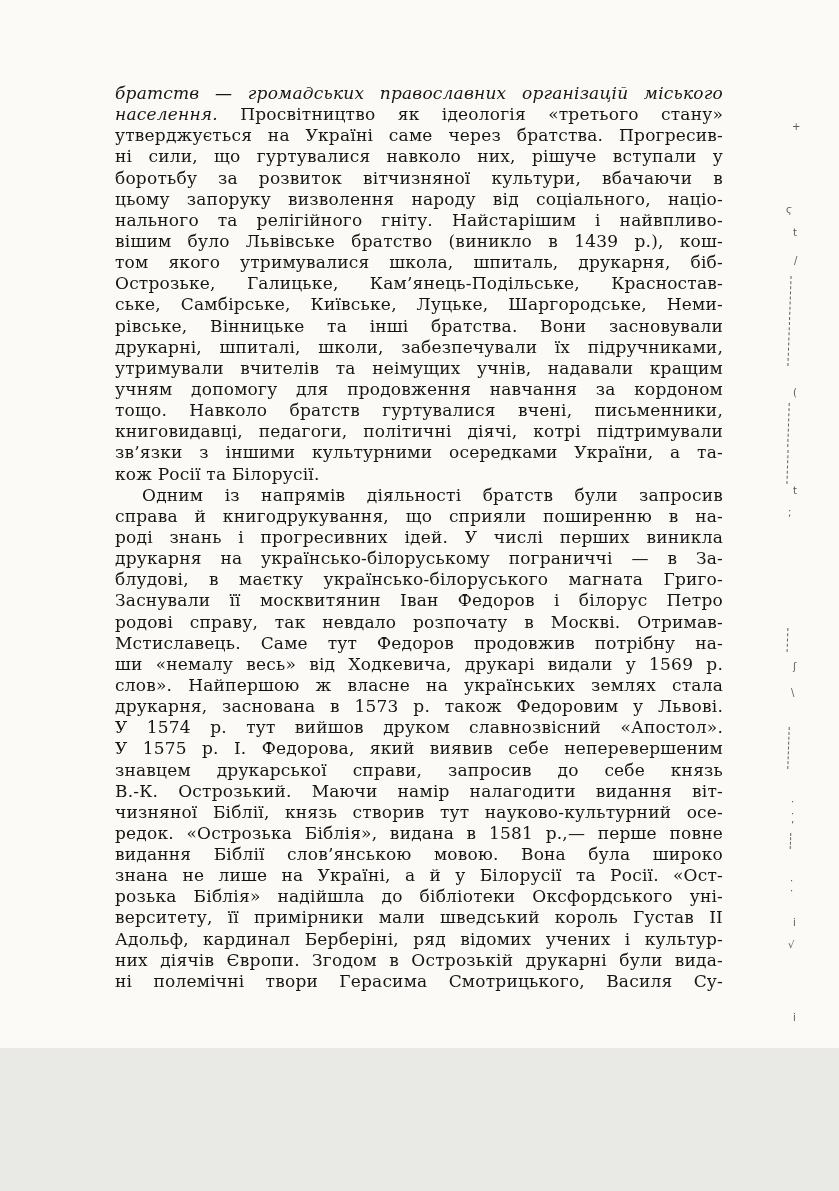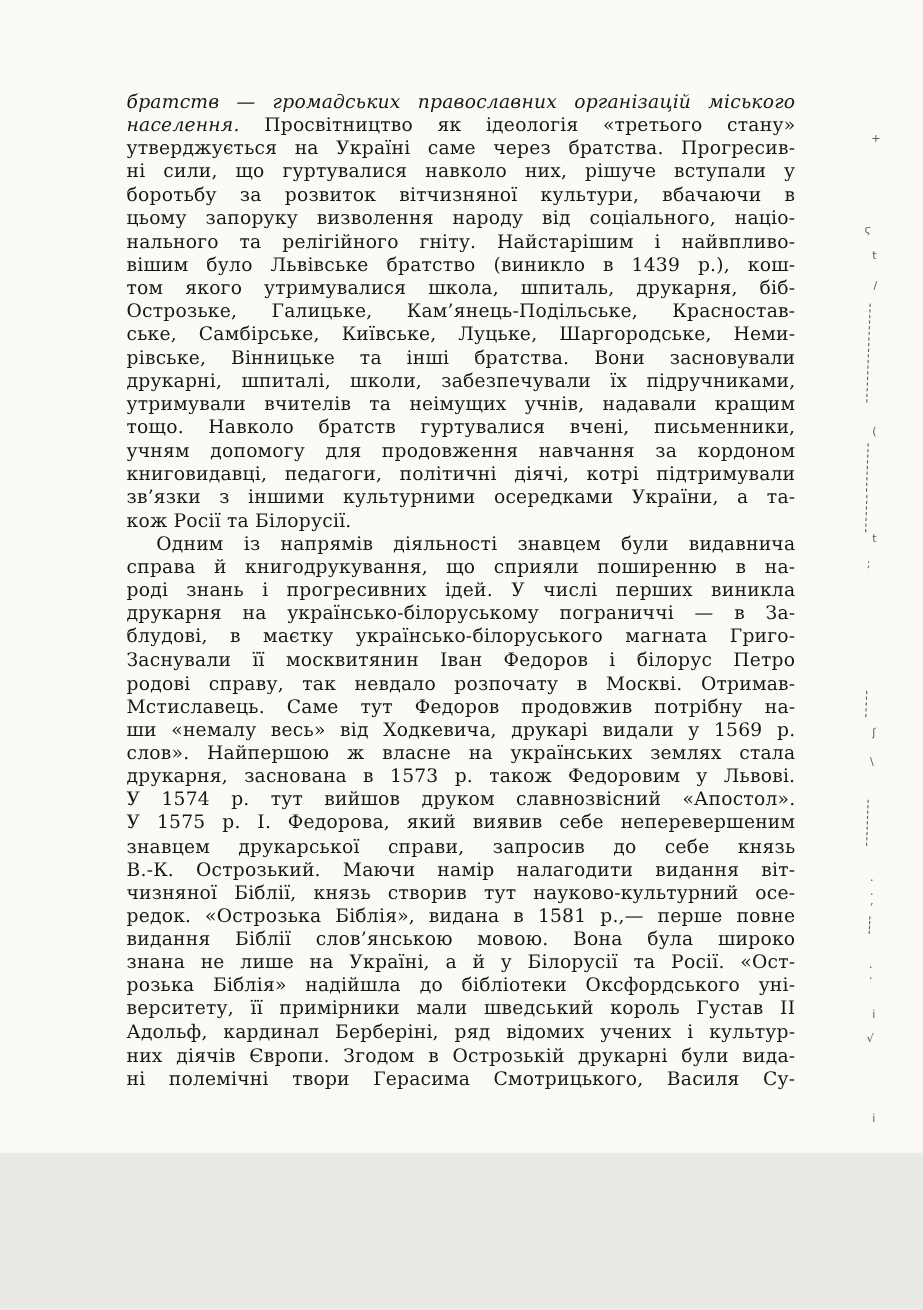--- a/index.html
+++ b/index.html
@@ -73,26 +73,26 @@
       <div class="line"><span class="seg-regular">боротьбу за розвиток вітчизняної культури, вбачаючи в</span></div>
       <div class="line"><span class="seg-regular">цьому запоруку визволення народу від соціального, націо-</span></div>
       <div class="line"><span class="seg-regular">нального та релігійного гніту. Найстарішим і найвпливо-</span></div>
       <div class="line"><span class="seg-regular">вішим було Львівське братство (виникло в 1439 р.), кош-</span></div>
       <div class="line"><span class="seg-regular">том якого утримувалися школа, шпиталь, друкарня, біб-</span></div>
       <div class="line"><span class="seg-regular">Острозьке, Галицьке, Кам’янець-Подільське, Красностав-</span></div>
       <div class="line"><span class="seg-regular">ське, Самбірське, Київське, Луцьке, Шаргородське, Неми-</span></div>
       <div class="line"><span class="seg-regular">рівське, Вінницьке та інші братства. Вони засновували</span></div>
       <div class="line"><span class="seg-regular">друкарні, шпиталі, школи, забезпечували їх підручниками,</span></div>
       <div class="line"><span class="seg-regular">утримували вчителів та неімущих учнів, надавали кращим</span></div>
+      <div class="line"><span class="seg-regular">учням допомогу для продовження навчання за кордоном</span></div>
       <div class="line"><span class="seg-regular">тощо. Навколо братств гуртувалися вчені, письменники,</span></div>
-      <div class="line"><span class="seg-regular">учням допомогу для продовження навчання за кордоном</span></div>
       <div class="line"><span class="seg-regular">книговидавці, педагоги, політичні діячі, котрі підтримували</span></div>
       <div class="line"><span class="seg-regular">зв’язки з іншими культурними осередками України, а та-</span></div>
       <div class="line para-end"><span class="seg-regular">кож Росії та Білорусії.</span></div>
-      <div class="line indent"><span class="seg-regular">Одним із напрямів діяльності знавцем були видавнича</span></div>
+      <div class="line indent"><span class="seg-regular">Одним із напрямів діяльності братств були запросив</span></div>
       <div class="line"><span class="seg-regular">справа й книгодрукування, що сприяли поширенню в на-</span></div>
       <div class="line"><span class="seg-regular">роді знань і прогресивних ідей. У числі перших виникла</span></div>
       <div class="line"><span class="seg-regular">друкарня на українсько-білоруському пограниччі — в За-</span></div>
       <div class="line"><span class="seg-regular">блудові, в маєтку українсько-білоруського магната Григо-</span></div>
       <div class="line"><span class="seg-regular">Заснували її москвитянин Іван Федоров і білорус Петро</span></div>
       <div class="line"><span class="seg-regular">родові справу, так невдало розпочату в Москві. Отримав-</span></div>
       <div class="line"><span class="seg-regular">Мстиславець. Саме тут Федоров продовжив потрібну на-</span></div>
       <div class="line"><span class="seg-regular">ши «немалу весь» від Ходкевича, друкарі видали у 1569 р.</span></div>
       <div class="line"><span class="seg-regular">слов». Найпершою ж власне на українських землях стала</span></div>
       <div class="line"><span class="seg-regular">друкарня, заснована в 1573 р. також Федоровим у Львові.</span></div>

